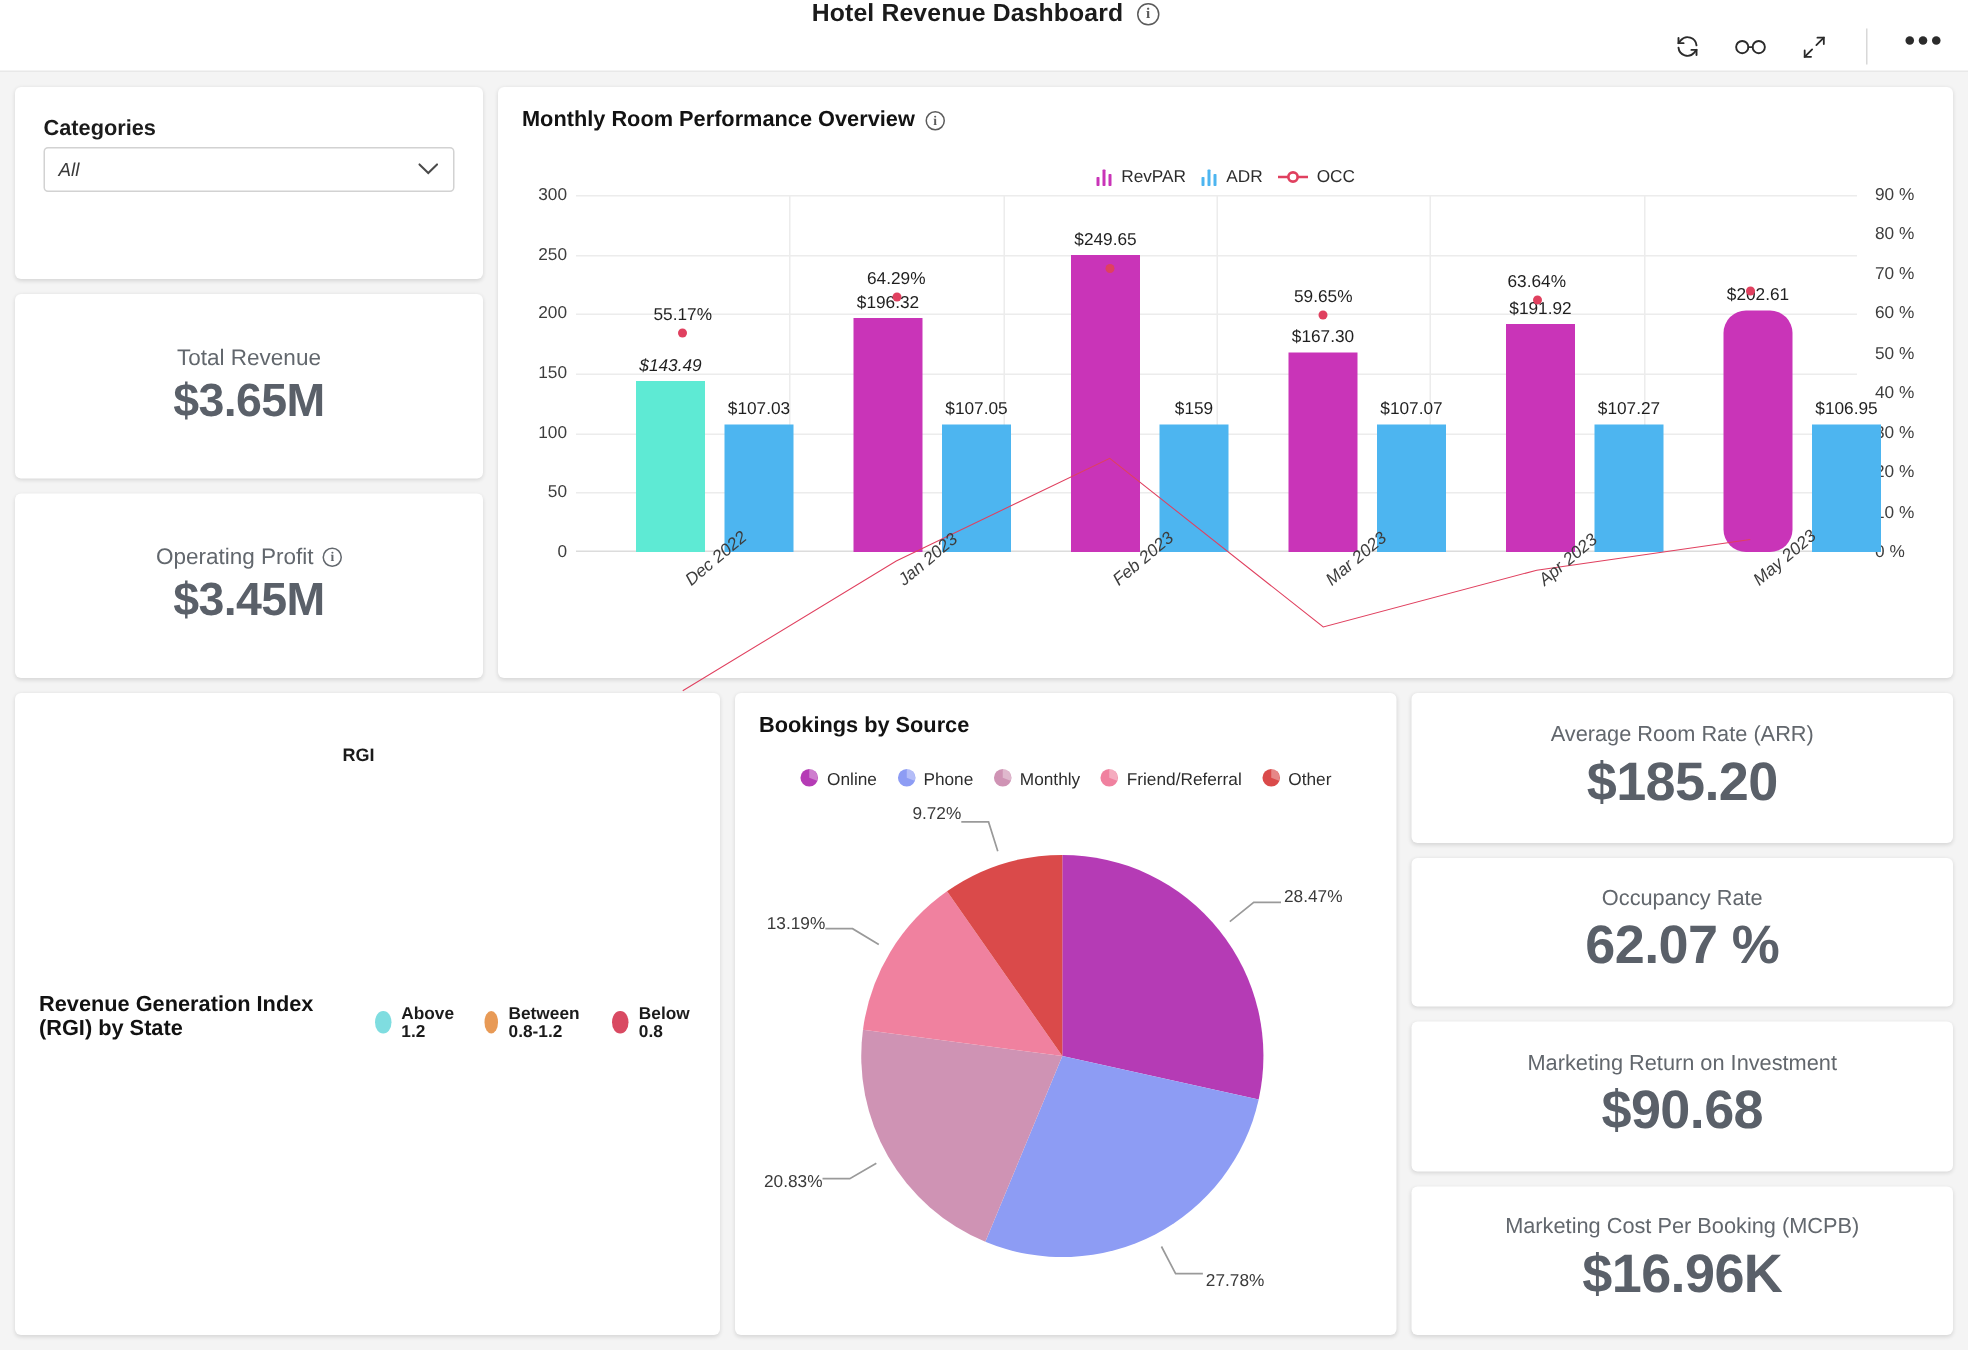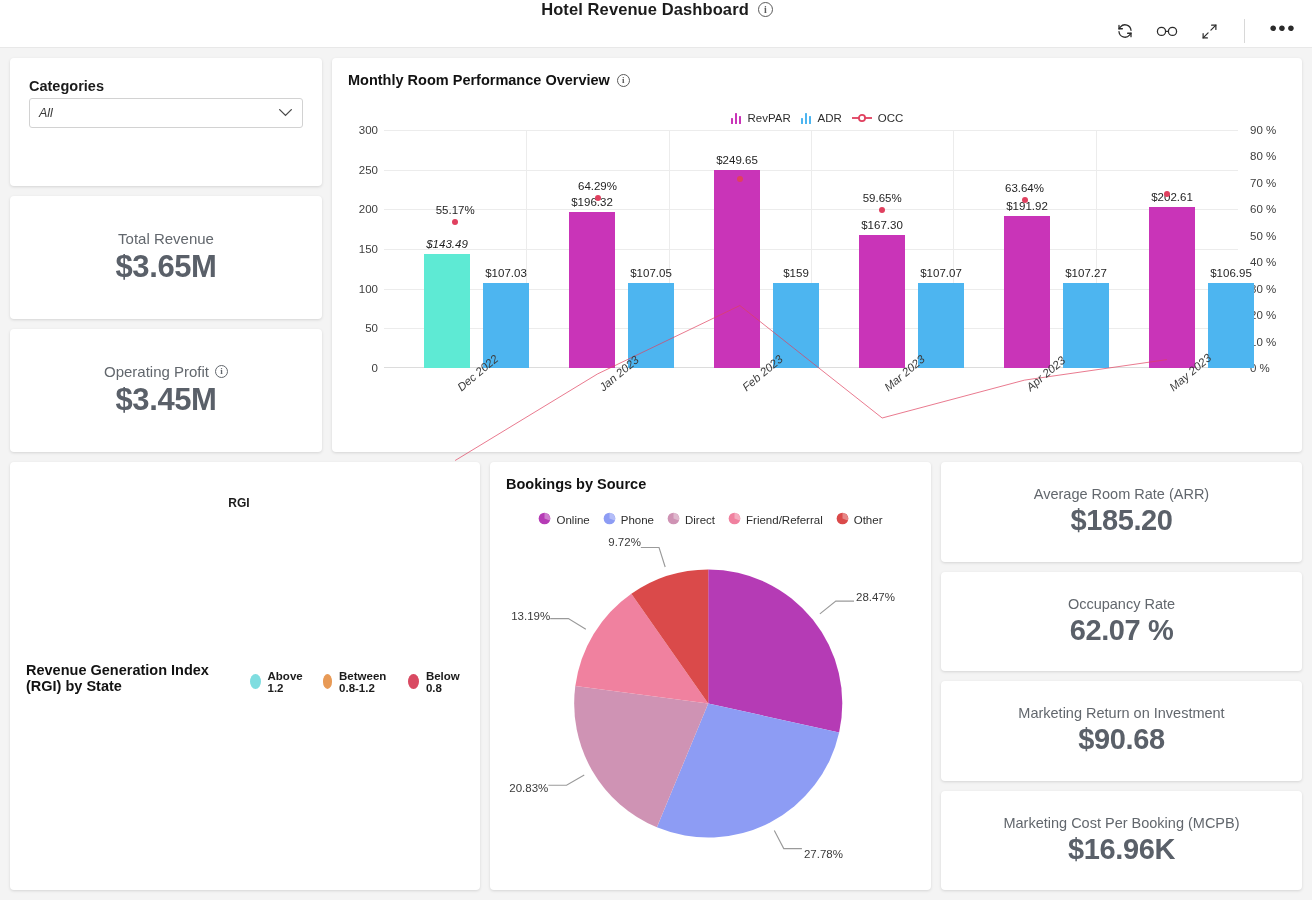--- a/index.html
+++ b/index.html
@@ -116,21 +116,21 @@
     transform: rotate(-40deg); transform-origin: left top;
     white-space: nowrap;
   }
 
   
   .map-card { width: 470px; padding: 14px 16px 10px 16px; display: flex; flex-direction: row; }
   .pie-card { width: 441px; padding: 14px 16px 10px 16px; display: flex; flex-direction: column; }
   .rightcol { flex: 1; display: flex; flex-direction: column; gap: 10px; }
   .rightcol .kpi-card { border-radius: 4px; box-shadow: 0 1px 3px rgba(0,0,0,.13); background: #fff; }
   .rightcol .kpi-label { font-size: 14.5px; }
-  .rightcol .kpi-value { font-size: 29px; text-align: right; }
+  .rightcol .kpi-value { font-size: 36px; text-align: right; }
 
   .map-legend-title { text-align: center; font-size: 12px; font-weight: 700; color: #1b1b1b; margin-top: 20px; }
   .map-legend { display: flex; justify-content: center; gap: 16px; margin-top: 7px; }
   .ml-item { display: flex; align-items: center; gap: 7px; font-size: 11.5px;
              font-weight: 700; color: #1b1b1b; cursor: pointer; }
   .dot { width: 15px; height: 15px; border-radius: 50%; display: block; }
   .map-holder { flex: 1; position: relative; margin-top: 4px; }
 
   .pie-legend { display: flex; justify-content: center; gap: 13px; margin-top: 20px; flex-wrap: nowrap; }
   .pl-item { display: flex; align-items: center; gap: 5px; font-size: 11.5px; color: #2d2d2d; cursor: pointer; }
@@ -317,21 +317,21 @@
               </div>
               <div class="cluster">
                 <div class="bar" style="height: 63.9733%; background: rgb(201, 52, 184);">
                   <span class="blabel">$191.92</span>
                 </div>
                 <div class="bar" style="height: 35.7567%; background: rgb(77, 181, 240);">
                   <span class="blabel">$107.27</span>
                 </div>
               </div>
               <div class="cluster">
-                <div class="bar" style="height: 67.5367%; background: rgb(201, 52, 184);">
+                <div class="bar" style="height: 67.5367%; background: rgb(201, 52, 184); border-radius: 15px;">
                   <span class="blabel">$202.61</span>
                 </div>
                 <div class="bar" style="height: 35.65%; background: rgb(77, 181, 240);">
                   <span class="blabel">$106.95</span>
                 </div>
               </div>
             </div>
 
           <svg class="svg-line" id="occline" viewBox="0 0 100 100" preserveAspectRatio="none">
               <polyline points="8.333333333333332,38.7 25,28.566666666666663 41.66666666666667,20.555555555555557 58.333333333333336,33.722222222222214 75,29.28888888888889 91.66666666666666,26.8888888888889" fill="none" stroke="#e0405f" stroke-width="0.7" vector-effect="non-scaling-stroke"></polyline>
@@ -483,21 +483,21 @@
                 <circle cx="10" cy="10" r="9" fill="#8d9cf4"></circle>
                 <path d="M10 10 L10 1 A9 9 0 0 1 18 13 Z" fill="#ffffff" opacity="0.34"></path>
               </svg></span>
             <span>Phone</span>
           </div>
           <div class="pl-item">
             <span><svg width="13" height="13" viewBox="0 0 20 20">
                 <circle cx="10" cy="10" r="9" fill="#cf93b4"></circle>
                 <path d="M10 10 L10 1 A9 9 0 0 1 18 13 Z" fill="#ffffff" opacity="0.34"></path>
               </svg></span>
-            <span>Direct</span>
+            <span>Monthly</span>
           </div>
           <div class="pl-item">
             <span><svg width="13" height="13" viewBox="0 0 20 20">
                 <circle cx="10" cy="10" r="9" fill="#f0819f"></circle>
                 <path d="M10 10 L10 1 A9 9 0 0 1 18 13 Z" fill="#ffffff" opacity="0.34"></path>
               </svg></span>
             <span>Friend/Referral</span>
           </div>
           <div class="pl-item">
             <span><svg width="13" height="13" viewBox="0 0 20 20">

